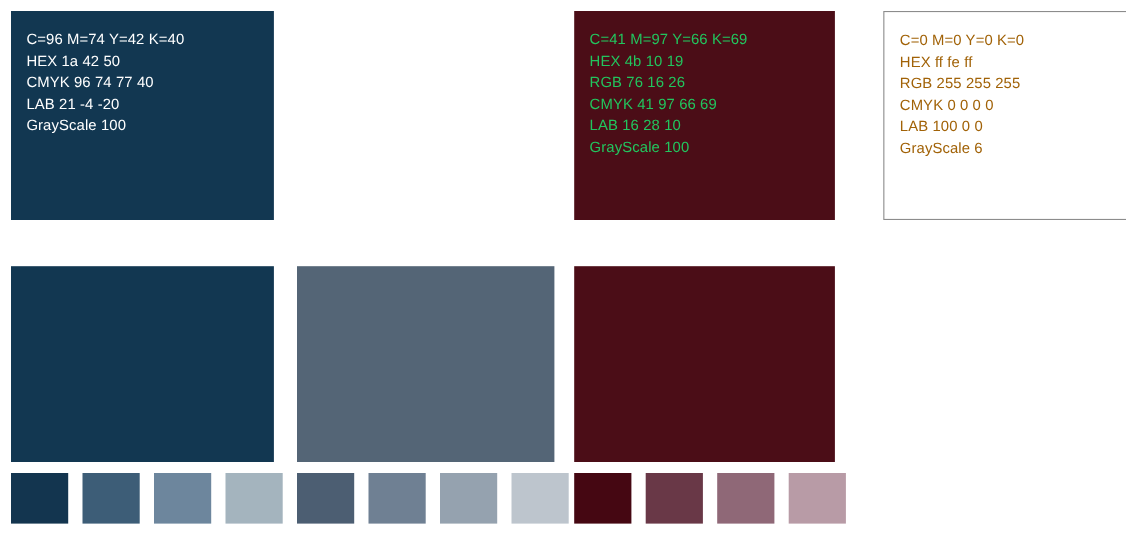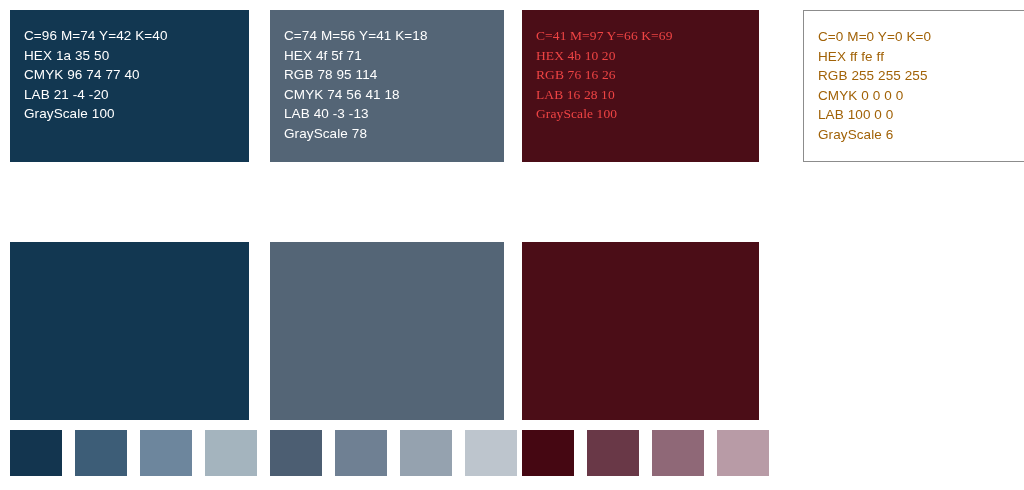--- a/index.html
+++ b/index.html
@@ -19,21 +19,21 @@
   #spec-row {
     position: absolute;
     left: 0;
     top: 10px;
     width: 1024px;
     height: 190px;
   }
   .spec-card {
     position: absolute;
     top: 0;
-    height: 152px;
+    height: 190px;
     box-sizing: border-box;
     padding: 16px 0 12px 14px;
   }
   .spec-card.light-card {
     border: 1px solid #8c8c8c;
   }
   .spec-line {
     font-size: 13.5px;
     line-height: 19.5px;
     letter-spacing: 0.1px;
@@ -73,37 +73,30 @@
     width: 52px;
     height: 46px;
   }
 </style>
 </head>
 <body>
 
 <div id="spec-row">
     <div class="spec-card" style="left: 10px; width: 239px; background: rgb(18, 55, 81); color: rgb(255, 255, 255);">
       <div class="spec-line">C=96 M=74 Y=42 K=40</div>
-      <div class="spec-line">HEX 1a 35 50</div>
+      <div class="spec-line">HEX 1a 42 50</div>
       <div class="spec-line">CMYK 96 74 77 40</div>
       <div class="spec-line">LAB 21 -4 -20</div>
       <div class="spec-line">GrayScale 100</div>
     </div>
-    <div class="spec-card" style="left: 270px; width: 234px; background: rgb(84, 101, 118); color: rgb(255, 255, 255);">
-      <div class="spec-line">C=74 M=56 Y=41 K=18</div>
-      <div class="spec-line">HEX 4f 5f 71</div>
-      <div class="spec-line">RGB 78 95 114</div>
-      <div class="spec-line">CMYK 74 56 41 18</div>
-      <div class="spec-line">LAB 40 -3 -13</div>
-      <div class="spec-line">GrayScale 78</div>
-    </div>
-    <div class="spec-card" style="left: 522px; width: 237px; background: rgb(75, 13, 23); color: #ef4444; font-family: Liberation Serif, serif;">
+    <div class="spec-card" style="left: 522px; width: 237px; background: rgb(75, 13, 23); color: #22c55e;">
       <div class="spec-line">C=41 M=97 Y=66 K=69</div>
-      <div class="spec-line">HEX 4b 10 20</div>
+      <div class="spec-line">HEX 4b 10 19</div>
       <div class="spec-line">RGB 76 16 26</div>
+      <div class="spec-line">CMYK 41 97 66 69</div>
       <div class="spec-line">LAB 16 28 10</div>
       <div class="spec-line">GrayScale 100</div>
     </div>
     <div class="spec-card light-card" style="left: 803px; width: 240px; background: rgb(255, 255, 255); color: #a16207;">
       <div class="spec-line">C=0 M=0 Y=0 K=0</div>
       <div class="spec-line">HEX ff fe ff</div>
       <div class="spec-line">RGB 255 255 255</div>
       <div class="spec-line">CMYK 0 0 0 0</div>
       <div class="spec-line">LAB 100 0 0</div>
       <div class="spec-line">GrayScale 6</div>

